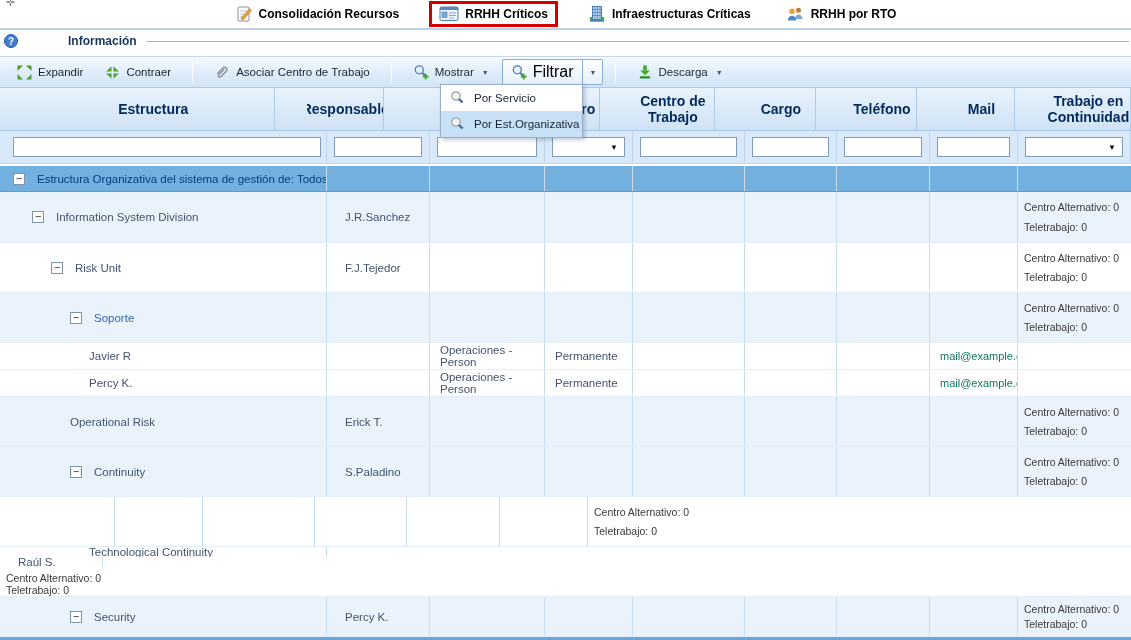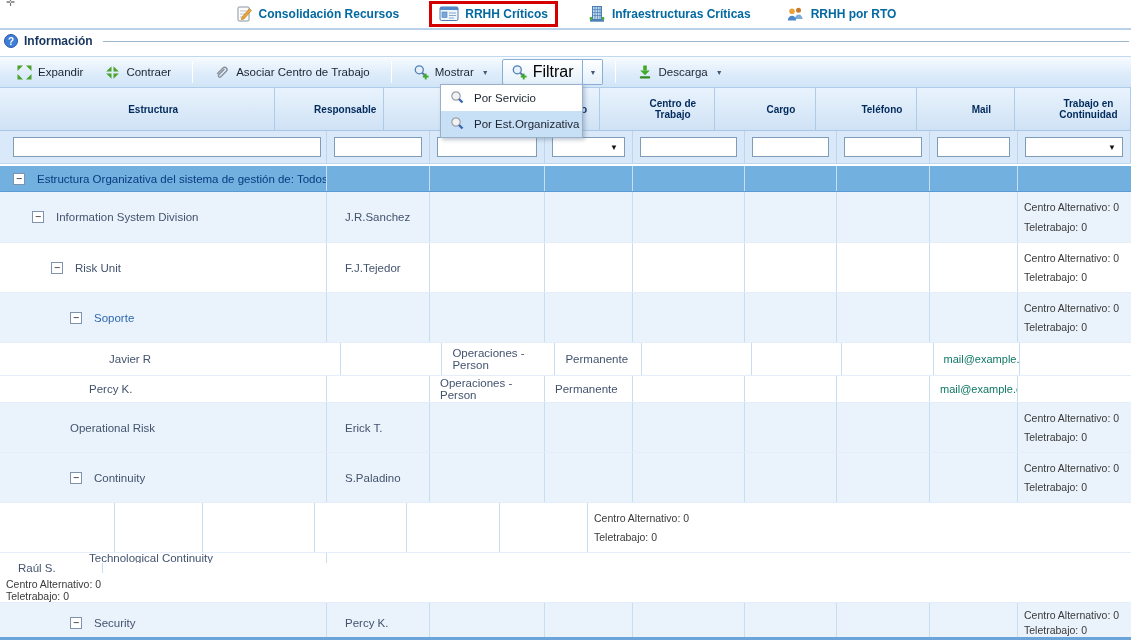--- a/index.html
+++ b/index.html
@@ -4,29 +4,29 @@
 <style>
   * { margin:0; padding:0; box-sizing:border-box; }
   html,body { background:#fff; }
   body { font-family:"Liberation Sans","DejaVu Sans",sans-serif; }
   .app { position:relative; width:1131px; height:640px; background:#fff; overflow:hidden; }
 
   
   .tabbar { height:30px; display:flex; align-items:center; justify-content:center; gap:26px;
             border-bottom:2px solid #b9d2ea; background:#fff; }
   .tab { display:flex; align-items:center; gap:6px; cursor:pointer; padding:2px 4px; }
-  .tab .tlabel { color:#0369a1; font-size:12px; font-weight:bold; white-space:nowrap; }
+  .tab .tlabel { color:#000000; font-size:12px; font-weight:bold; white-space:nowrap; }
   .tab.redbox { border:3px solid #d40000; padding:2px 7px; }
   .clip-glyph { position:absolute; top:-4px; left:6px; color:#777; font-size:11px; }
 
   
   .info-row { height:22px; display:flex; align-items:center; gap:6px; padding-left:4px; }
   .qicon { width:14px; height:14px; border-radius:50%; background:#3f7ed6; border:1px solid #2a5aa8;
            color:#fff; font-size:10px; font-weight:bold; text-align:center; line-height:13px; display:inline-block; }
-  .info-label { color:#17355e; font-size:12px; font-weight:bold; }
+  .info-label { color:#17355e; font-size:12px; font-weight:bold;margin-left:44px; }
   .info-line { flex:1; border-top:1px solid #9fb6cf; margin:0 2px 0 4px; height:0; align-self:center; }
 
   
   .toolbar { margin-top:4px; height:32px; display:flex; align-items:center; gap:4px; padding:4px 8px;
              background:linear-gradient(#f7fbff,#dcebfa 60%,#d2e5f7);
              border-top:1px solid #c2d8ee; border-bottom:1px solid #aecbe8; }
   .tbtn { display:flex; align-items:center; gap:6px; padding:3px 8px; border:1px solid transparent;
           border-radius:2px; cursor:pointer; }
   .tbtn span.blabel { font-size:11.5px; color:#1c2430; white-space:nowrap; }
   .caret { font-size:7px; color:#44597a; margin-left:2px; }
@@ -40,21 +40,21 @@
   
   .grid { position:relative; margin-top:0; }
   .grow { display:flex; width:1131px; }
   .cell { border-right:1px solid #c9ddf1; overflow:hidden; position:relative; }
   .cell:last-child { border-right:none; }
   .c0{width:327px;} .c1{width:103px;} .c2{width:115px;} .c3{width:88px;} .c4{width:112px;}
   .c5{width:92px;} .c6{width:93px;} .c7{width:88px;} .c8{width:113px;}
 
   .ghead { height:43px; background:linear-gradient(#e9f3fd,#cfe2f5); border-bottom:1px solid #aac8e6; }
   .ghead .cell { display:flex; align-items:center; justify-content:center; text-align:center;
-                 font-size:10px; font-weight:bold; color:#002a5c; border-right:1px solid #aecbe8; cursor:pointer;margin-left:32px; }
+                 font-size:14px; font-weight:bold; color:#002a5c; border-right:1px solid #aecbe8; cursor:pointer;margin-left:32px; }
   .gfilter { height:33px; background:#d9e9f9; border-bottom:1px solid #c2d8ee; }
   .gfilter .cell { display:flex; align-items:center; border-right:1px solid #bed5ec; }
   .fin { height:20px; border:1px solid #7f9db9; background:#fff; flex:1; margin:0 7px; min-width:0; font-size:11px; padding:0 3px; }
   .gfilter .c0 .fin { margin-left:13px; margin-right:5px; }
   .fsel { height:20px; border:1px solid #7f9db9; background:#fff; flex:1; margin:0 7px; display:flex;
           align-items:center; justify-content:flex-end; padding-right:6px; font-size:8px; color:#111; cursor:pointer; }
 
   .gbody { margin-top:2px; }
   .row { border-bottom:1px solid #e3eefa; cursor:pointer; }
   .row.white { background:#fff; }
@@ -337,21 +337,21 @@
           <div class="cell c5"></div>
           <div class="cell c6"></div>
           <div class="cell c7 cellpad mail"></div>
           <div class="cell c8">
             <div class="cont">
               <div>Centro Alternativo: 0</div>
               <div>Teletrabajo: 0</div>
             </div>
           </div>
         </div>
-        <div class="grow row white" style="height: 33px; padding-left: 20px;">
+        <div class="grow row white" style="height: 27px;">
           <div class="cell c0">
             <span class="ind" style="width: 89px;"></span>
             <span class="tree-label">Javier R</span>
           </div>
           <div class="cell c1 respcell"></div>
           <div class="cell c2 cellpad">Operaciones - Person</div>
           <div class="cell c3 cellpad">Permanente</div>
           <div class="cell c4"></div>
           <div class="cell c5"></div>
           <div class="cell c6"></div>

